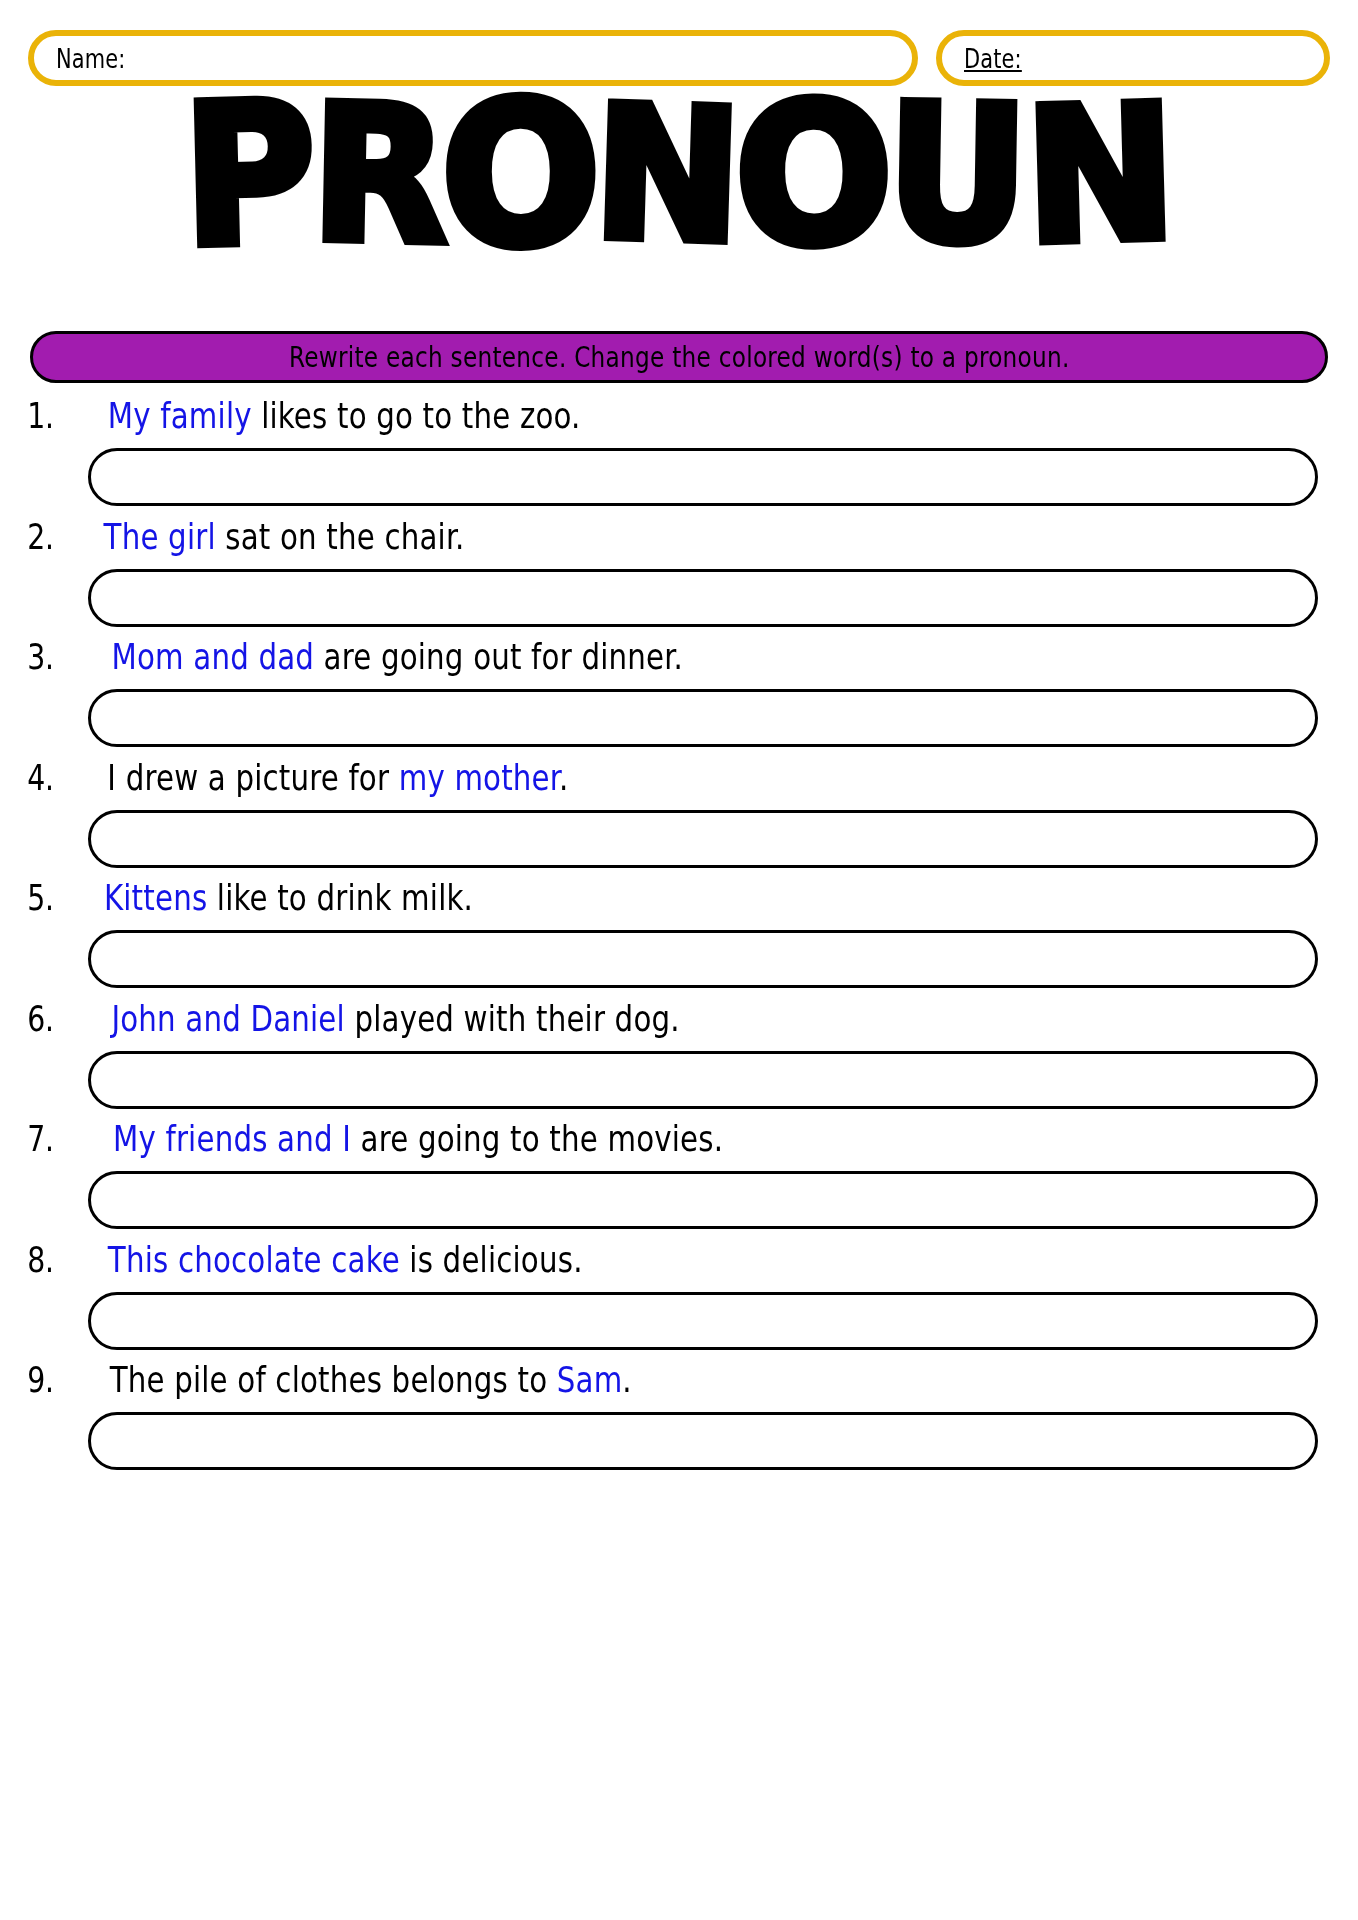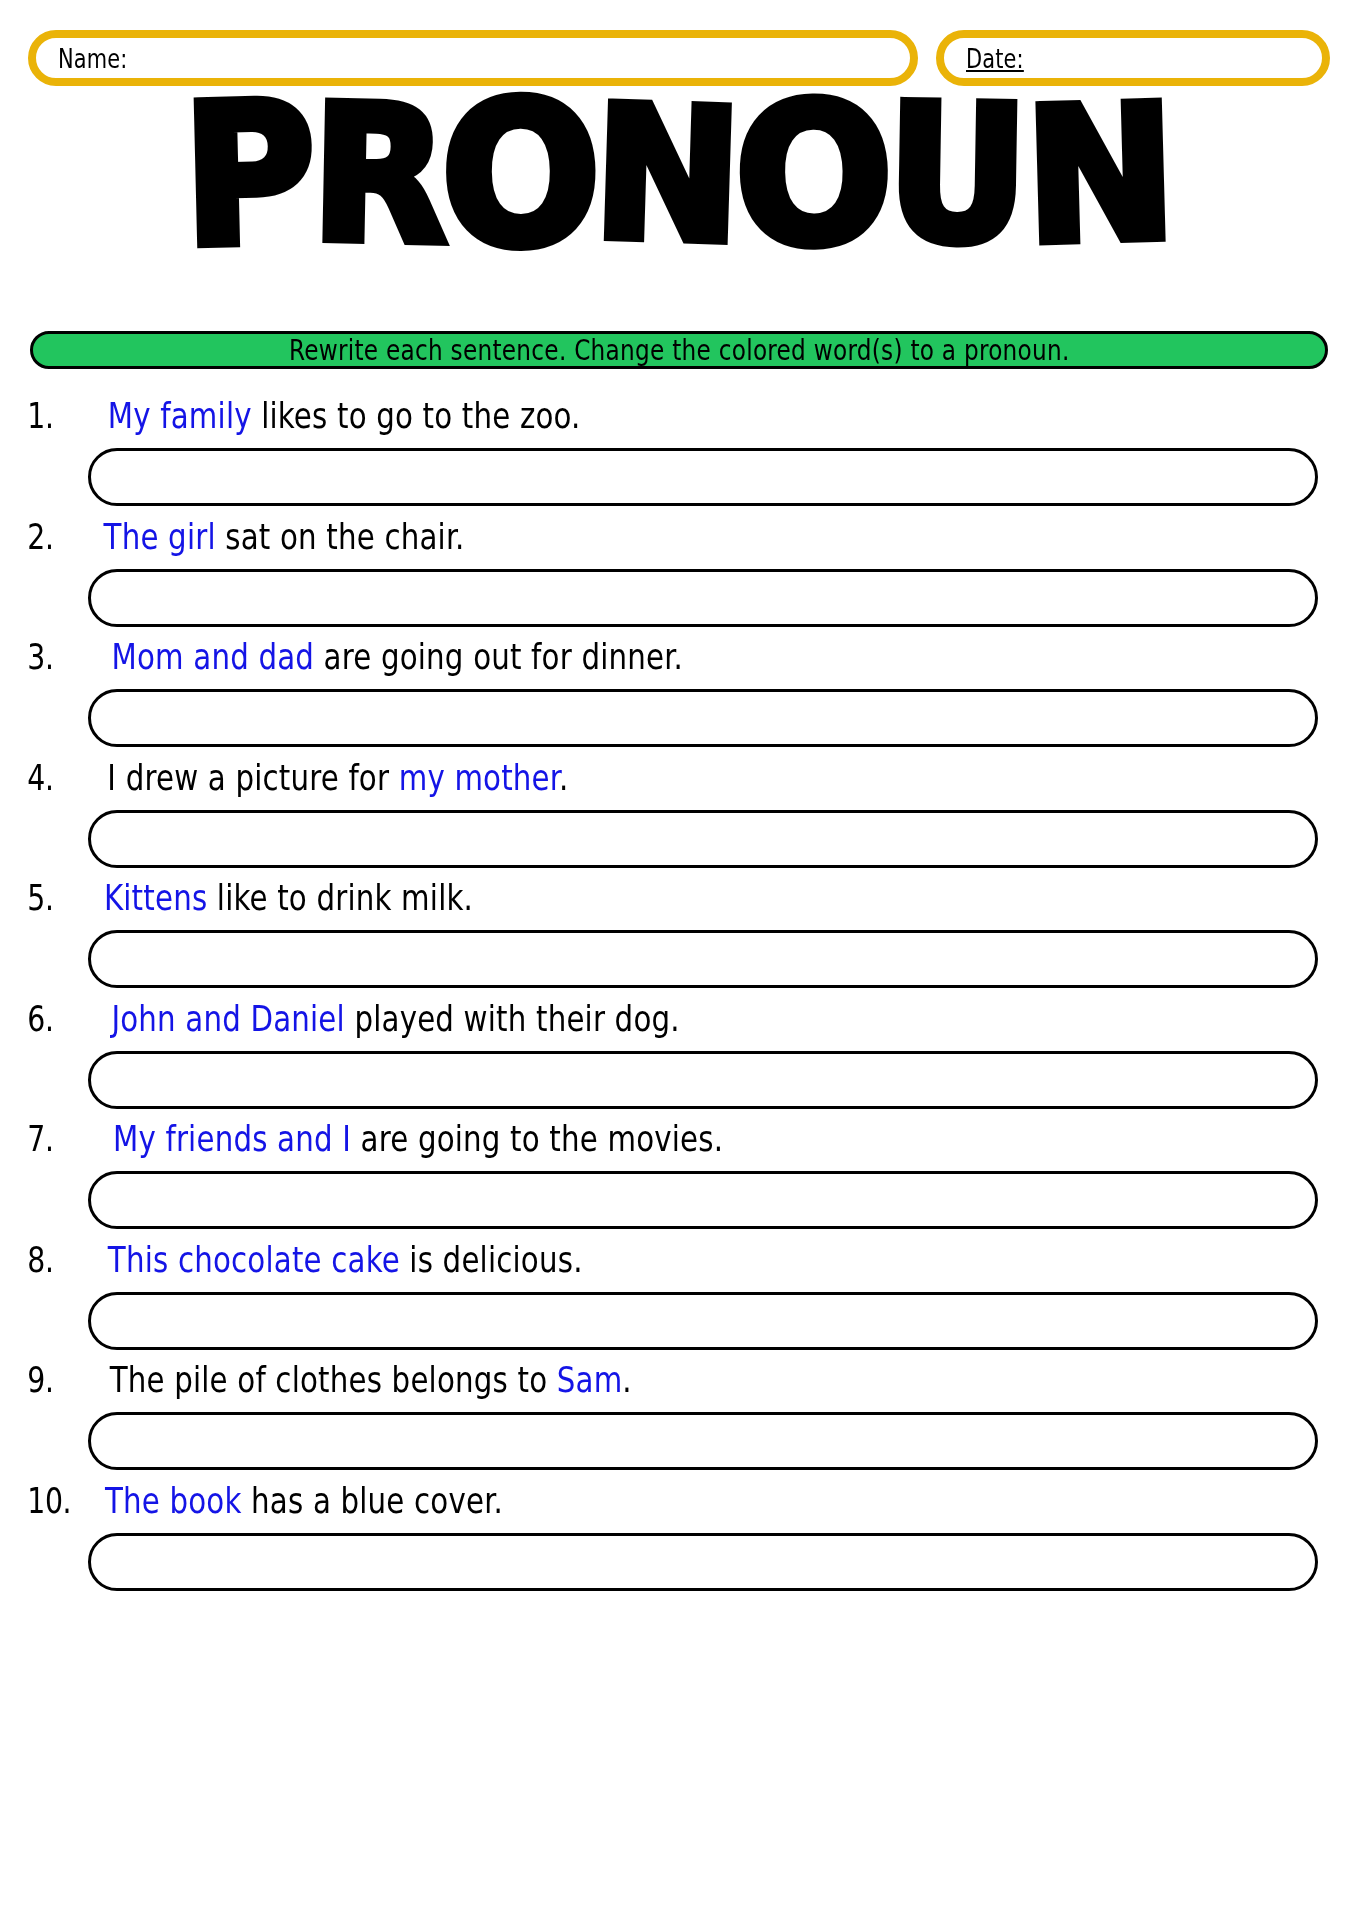--- a/index.html
+++ b/index.html
@@ -29,21 +29,21 @@
   .header-row {
     position: absolute;
     top: 30px;
     left: 28px;
     width: 1302px;
     height: 56px;
     display: flex;
     gap: 18px;
   }
   .field-box {
-    border: 8px solid #eab308;
+    border: 6px solid #eab308;
     border-radius: 28px;
     height: 56px;
     display: flex;
     align-items: center;
     padding-left: 22px;
     background: #fff;
   }
   .field-box.name { width: 890px; }
   .field-box.date { width: 394px; text-decoration: underline; }
   .field-label {
@@ -93,27 +93,27 @@
   .title span:nth-child(5){ transform: scale(1.05,1.10) rotate(-1.0deg); }
   .title span:nth-child(6){ transform: scale(0.98,1.07) rotate(1.0deg);  }
   .title span:nth-child(7){ transform: scale(1.02,1.05) rotate(-1.6deg); }
 
   
   .instruction {
     position: absolute;
     top: 331px;
     left: 30px;
     width: 1298px;
-    height: 38px;
+    height: 52px;
     border: 3px solid #000;
     border-radius: 26px;
     display: flex;
     align-items: center;
     justify-content: center;
-    background: #22c55e;
+    background: #a21caf;
   }
   .instruction-text {
     font-family: "DejaVu Sans Condensed", "Liberation Sans Narrow", "Liberation Sans", sans-serif;
     font-size: 28px;
     letter-spacing: 0.3px;
     transform: scaleX(0.92);
     white-space: nowrap;
   }
 
   
@@ -250,22 +250,15 @@
         </div>
         <div class="answer-box"></div>
       </div>
       <div class="qitem">
         <div class="qline">
           <span class="qnum">9.</span>
           <span class="qtext"><span>The pile of clothes belongs to </span><span class="hl">Sam</span><span>.</span></span>
         </div>
         <div class="answer-box"></div>
       </div>
-      <div class="qitem">
-        <div class="qline">
-          <span class="qnum">10.</span>
-          <span class="qtext"><span class="hl">The book</span><span> has a blue cover.</span></span>
-        </div>
-        <div class="answer-box"></div>
-      </div>
     </div>
 
 </div>
 
 </body></html>

